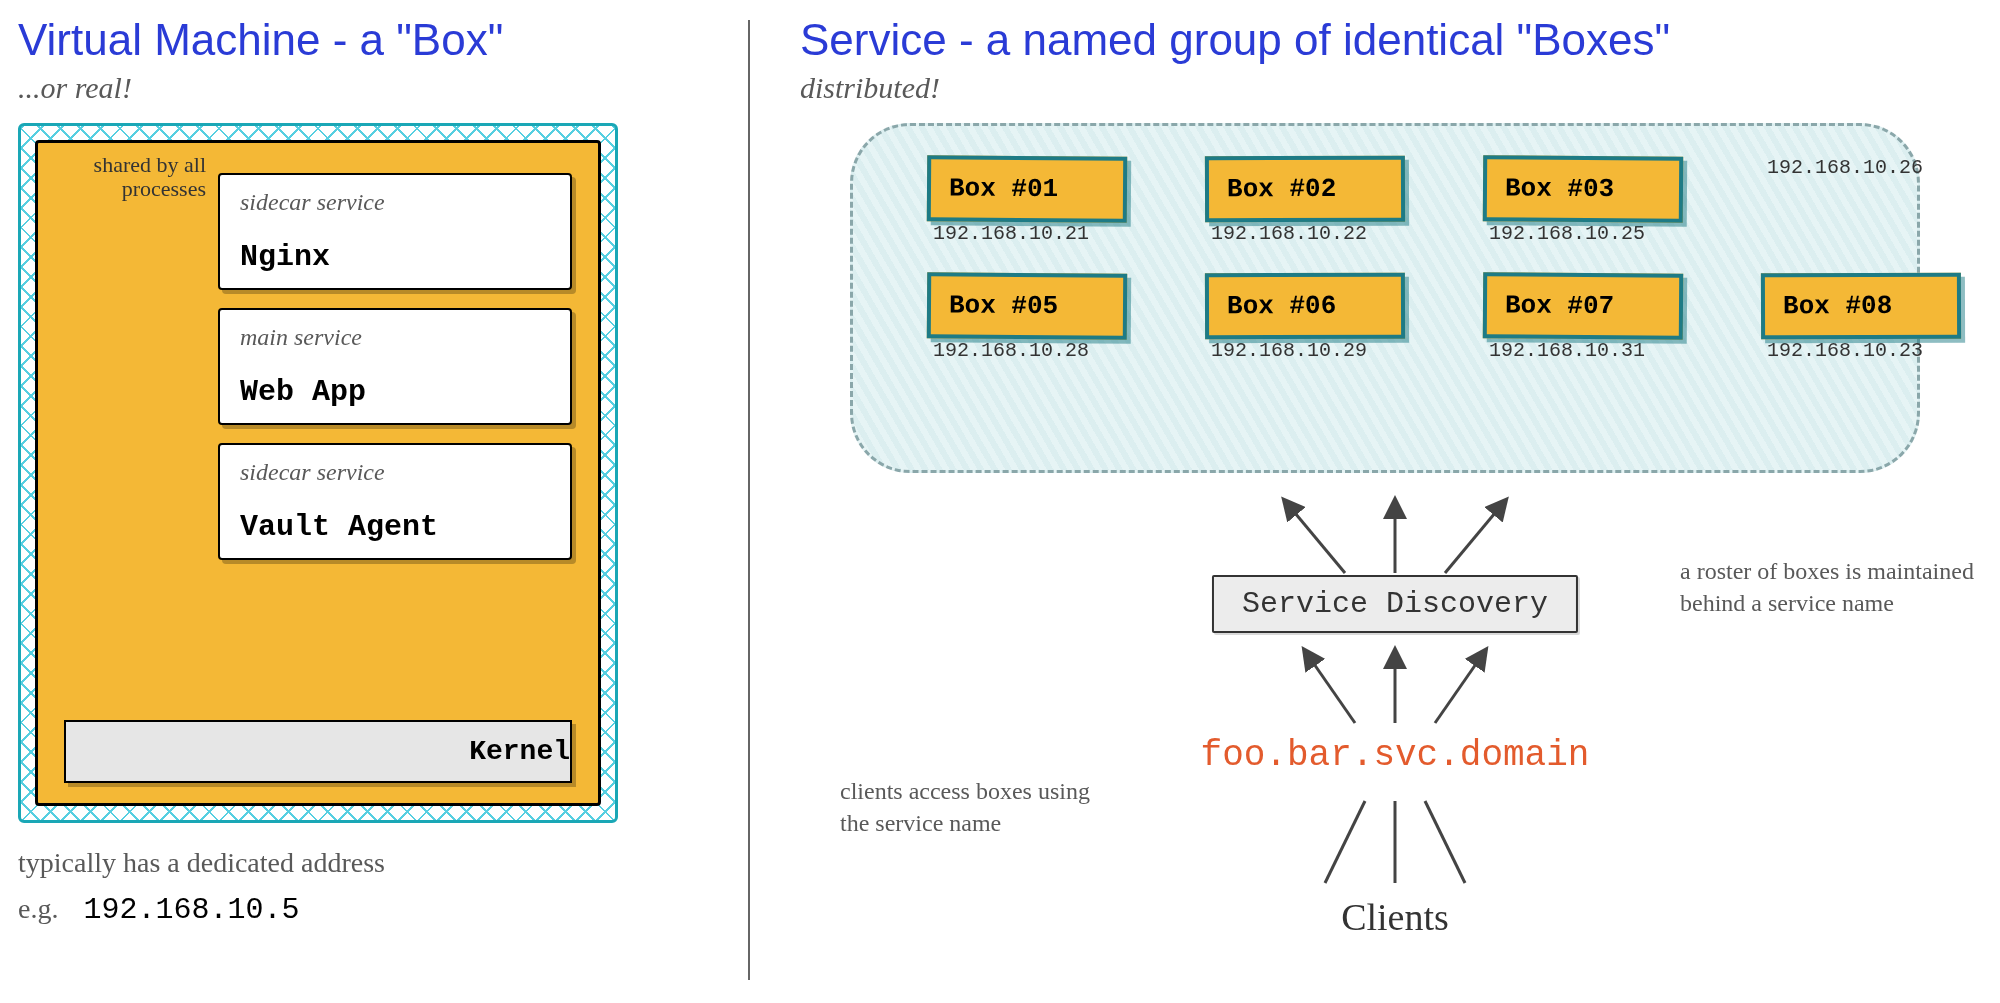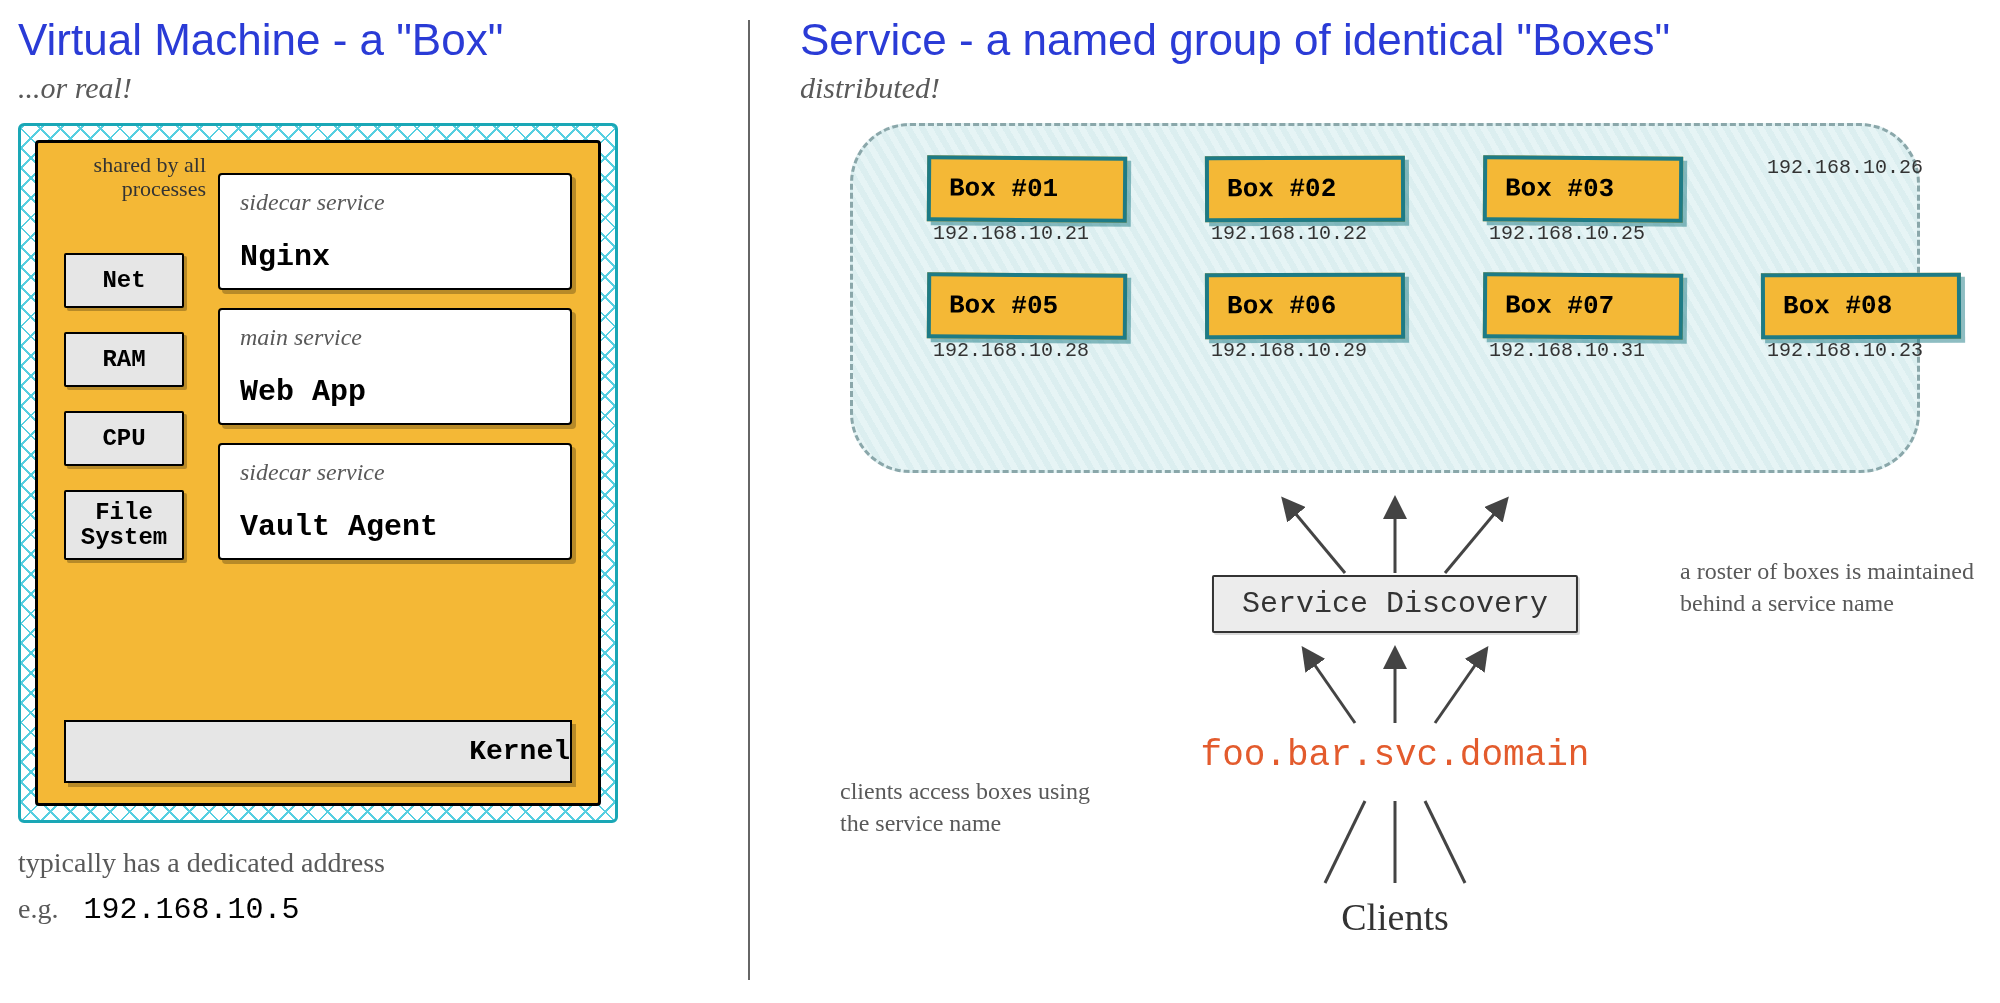--- a/index.html
+++ b/index.html
@@ -146,26 +146,20 @@
 <body>
 
 <div id="left">
   <div class="title">Virtual Machine - a "Box"</div>
   <div class="subtitle">...or real!</div>
 
   <div class="vm-hatch">
     <div class="vm-body">
       <div class="shared-label">shared by all processes</div>
 
-      <div class="res-col">
-        <div class="res">Net</div>
-        <div class="res">RAM</div>
-        <div class="res">CPU</div>
-        <div class="res" style="line-height:1.05;padding:8px 4px;">File System</div>
-      </div>
 
       <div class="svc-col">
         <div class="svc">
           <div class="tag">sidecar service</div>
           <div class="name">Nginx</div>
         </div>
         <div class="svc">
           <div class="tag">main service</div>
           <div class="name">Web App</div>
         </div>

